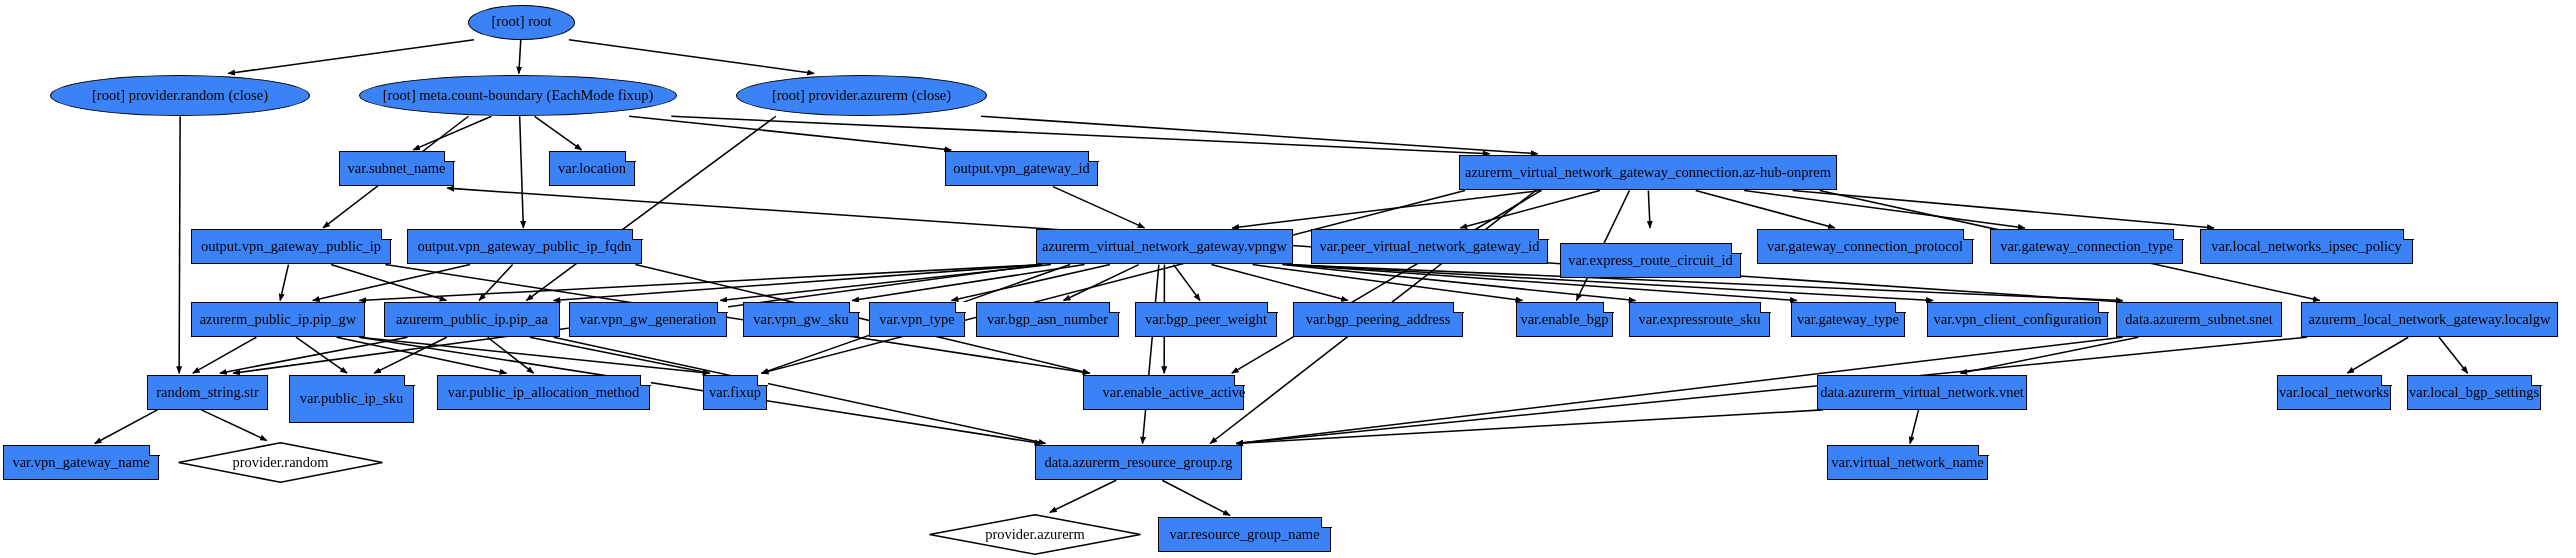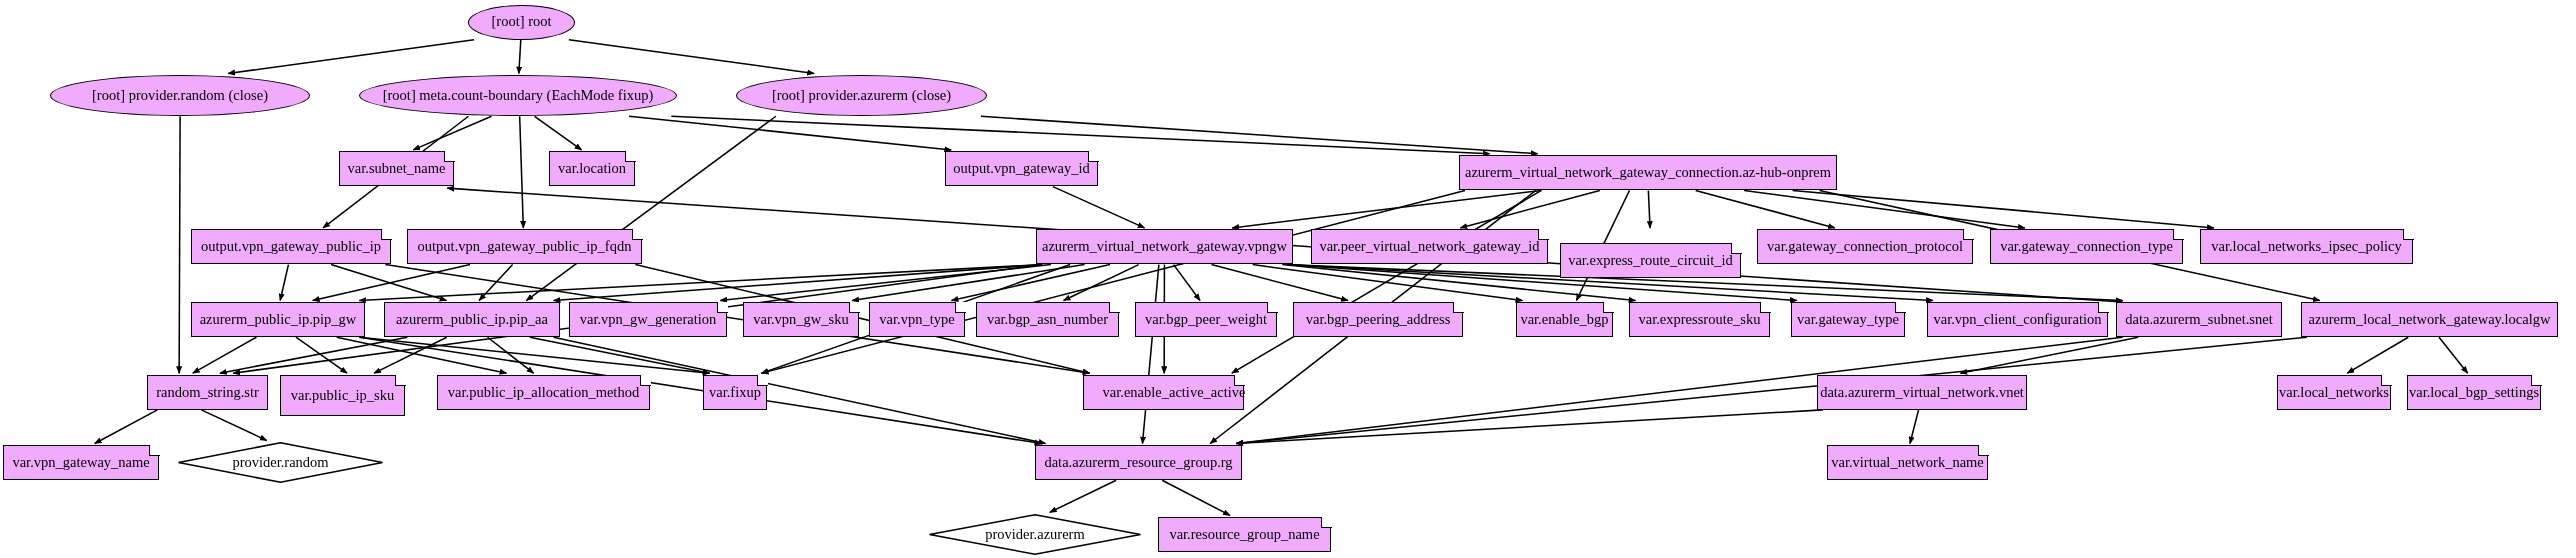--- a/index.html
+++ b/index.html
@@ -6,21 +6,21 @@
   body{
     width:2576px;height:559px;position:relative;overflow:hidden;
     background:#ffffff;
     font-family:"Liberation Serif","DejaVu Serif",serif;
   }
   #graph-canvas{position:absolute;left:0;top:0;width:2576px;height:559px;}
   #edges-layer{position:absolute;left:0;top:0;width:2576px;height:559px;}
   #nodes-layer{position:absolute;left:0;top:0;width:2576px;height:559px;}
   .node{
     position:absolute;display:flex;align-items:center;justify-content:center;
-    box-sizing:border-box;background:#f0abfc;color:#000000;
+    box-sizing:border-box;background:#3b82f6;color:#000000;
     font-size:14.5px;line-height:1.1;text-align:center;white-space:nowrap;
   }
   .node .label{position:relative;z-index:3;padding:0 4.6px;}
   .shape-box{border:1.5px solid #000000;}
   .shape-note{border:1.5px solid #000000;}
   .shape-note .fold{
     position:absolute;top:-1.5px;right:-1.5px;width:10px;height:10px;z-index:2;
     background:#ffffff;
     border-left:1.5px solid #000000;border-bottom:1.5px solid #000000;
   }
@@ -217,21 +217,21 @@
       </div>
       <div class="node shape-box" style="left: 2116px; top: 302px; width: 166px; height: 35px;">
         <span class="label">data.azurerm_subnet.snet</span>
       </div>
       <div class="node shape-box" style="left: 2301px; top: 302px; width: 257px; height: 35px;">
         <span class="label">azurerm_local_network_gateway.localgw</span>
       </div>
       <div class="node shape-box" style="left: 119px; top: 375px; width: 121px; height: 35px; margin-left: 28px;">
         <span class="label">random_string.str</span>
       </div>
-      <div class="node shape-note" style="left: 280px; top: 375px; width: 125px; height: 41px;">
+      <div class="node shape-note" style="left: 289px; top: 375px; width: 125px; height: 48px;">
         <div class="fold"></div>
         <span class="label">var.public_ip_sku</span>
       </div>
       <div class="node shape-note" style="left: 437px; top: 375px; width: 213px; height: 35px;">
         <div class="fold"></div>
         <span class="label">var.public_ip_allocation_method</span>
       </div>
       <div class="node shape-note" style="left: 703px; top: 375px; width: 64px; height: 35px;">
         <div class="fold"></div>
         <span class="label">var.fixup</span>

